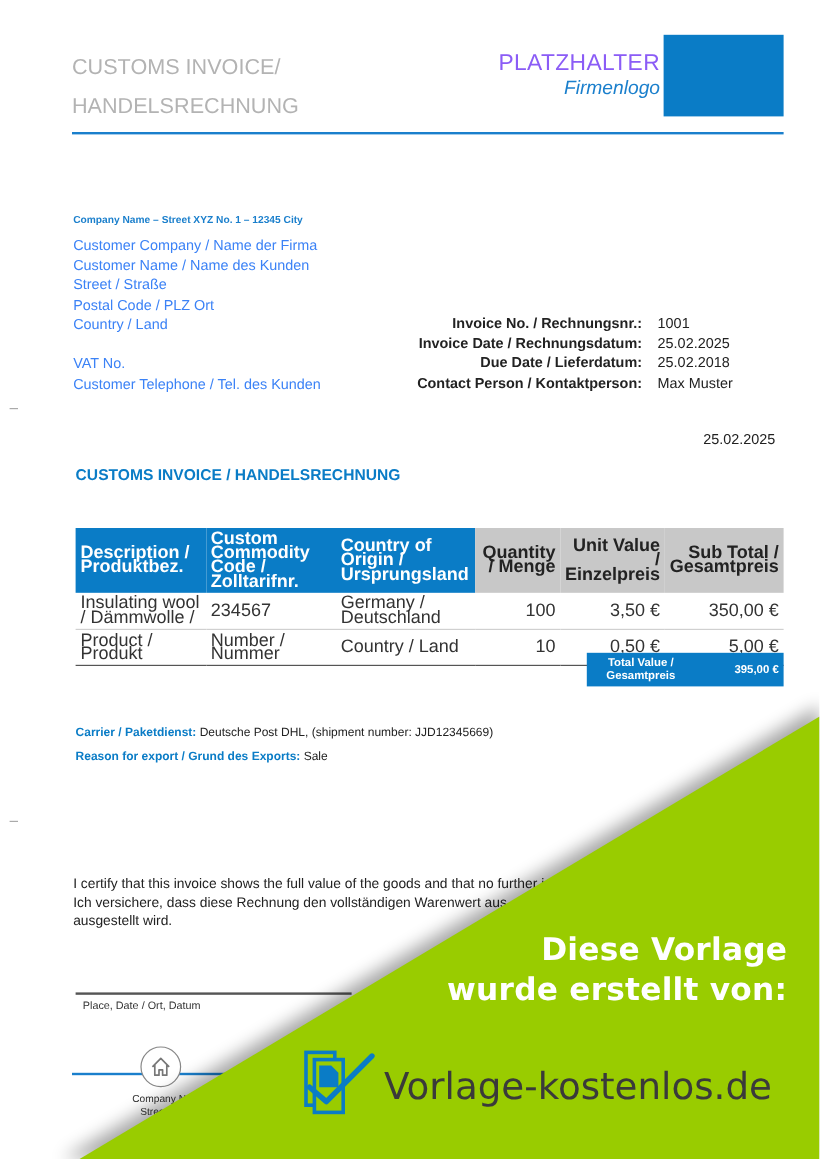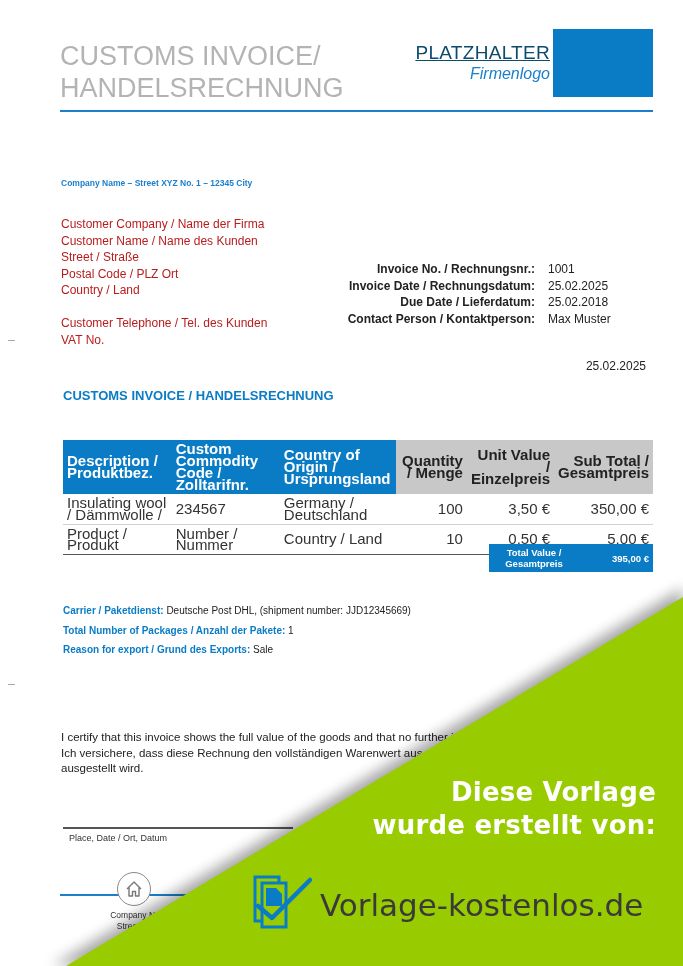--- a/index.html
+++ b/index.html
@@ -1,31 +1,31 @@
 <!DOCTYPE html>
 <html><head>
 <meta charset="utf-8">
 <style>
   * { box-sizing: border-box; margin: 0; padding: 0; }
   html, body { width: 683px; height: 966px; overflow: hidden; background: #ffffff; }
   body { position: relative; font-family: "Liberation Sans", sans-serif; color: #1a1a1a; }
 
-  .doc-title { position: absolute; left: 60px; top: 40px; font-size: 27px; line-height: 32px; color: #b3b3b3; font-weight: normal; letter-spacing: 0px; }
+  .doc-title { position: absolute; left: 60px; top: 40px; font-size: 18px; line-height: 32px; color: #b3b3b3; font-weight: normal; letter-spacing: 0px; }
   .doc-title span { display: block; }
 
   .logo-text { position: absolute; left: 410px; top: 42px; width: 140px; text-align: right; }
-  .logo-main { font-size: 19px; color: #0c4a6e; letter-spacing: 0.3px; line-height: 22px; display:block;text-decoration:underline; }
+  .logo-main { font-size: 19px; color: #8b5cf6; letter-spacing: 0.3px; line-height: 22px; display:block; }
   .logo-sub { font-size: 16px; color: #1a7fcc; font-style: italic; line-height: 20px; display:block; }
   .logo-box { position: absolute; left: 553px; top: 29px; width: 100px; height: 68px; background: #0a7cc6; }
 
   .top-rule { position: absolute; left: 60px; top: 110px; width: 593px; height: 2px; background: #1a7fcc; }
 
   .sender-line { position: absolute; left: 61px; top: 178px; font-size: 8.5px; font-weight: bold; color: #1a7fcc; }
 
-  .addr { position: absolute; left: 61px; top: 196px; font-size: 12px; line-height: 16.5px; color: #b91c1c; margin-top: 20px; }
+  .addr { position: absolute; left: 61px; top: 196px; font-size: 12px; line-height: 16.5px; color: #3b82f6; }
   .addr div { white-space: nowrap; }
   .addr .gap { height: 16.5px; }
 
   .meta { position: absolute; left: 340px; top: 261px; font-size: 12px; line-height: 16.5px; }
   .meta-row { display: flex; }
   .meta-label { width: 208px; text-align: right; font-weight: bold; color: #222; padding-right: 13px; white-space: nowrap; }
   .meta-value { color: #222; white-space: nowrap; }
 
   .date-right { position: absolute; right: 37px; top: 359px; font-size: 12px; color: #222; }
 
@@ -86,22 +86,22 @@
 
   <div class="sender-line">Company Name – Street XYZ No. 1 – 12345 City</div>
 
   <div class="addr">
     <div>Customer Company / Name der Firma</div>
     <div>Customer Name / Name des Kunden</div>
     <div>Street / Straße</div>
     <div>Postal Code / PLZ Ort</div>
     <div>Country / Land</div>
     <div class="gap"></div>
+    <div>VAT No.</div>
     <div>Customer Telephone / Tel. des Kunden</div>
-    <div>VAT No.</div>
   </div>
 
   <div class="meta">
     <div class="meta-row">
       <div class="meta-label">Invoice No. / Rechnungsnr.:</div>
       <div class="meta-value">1001</div>
     </div>
     <div class="meta-row">
       <div class="meta-label">Invoice Date / Rechnungsdatum:</div>
       <div class="meta-value">25.02.2025</div>
@@ -159,21 +159,20 @@
     </tbody>
   </table>
 
   <div class="total-box">
     <div class="total-label">Total Value / Gesamtpreis</div>
     <div class="total-value">395,00 €</div>
   </div>
 
   <div class="ship">
     <div><span class="k">Carrier / Paketdienst:</span><span class="v"> Deutsche Post DHL, (shipment number: JJD12345669)</span></div>
-    <div><span class="k">Total Number of Packages / Anzahl der Pakete:</span><span class="v"> 1</span></div>
     <div><span class="k">Reason for export / Grund des Exports:</span><span class="v"> Sale</span></div>
   </div>
 
   <div class="cert">
     <div>I certify that this invoice shows the full value of the goods and that no further i</div>
     <div>Ich versichere, dass diese Rechnung den vollständigen Warenwert aus</div>
     <div>ausgestellt wird.</div>
   </div>
 
   <div class="sig-line"></div>

